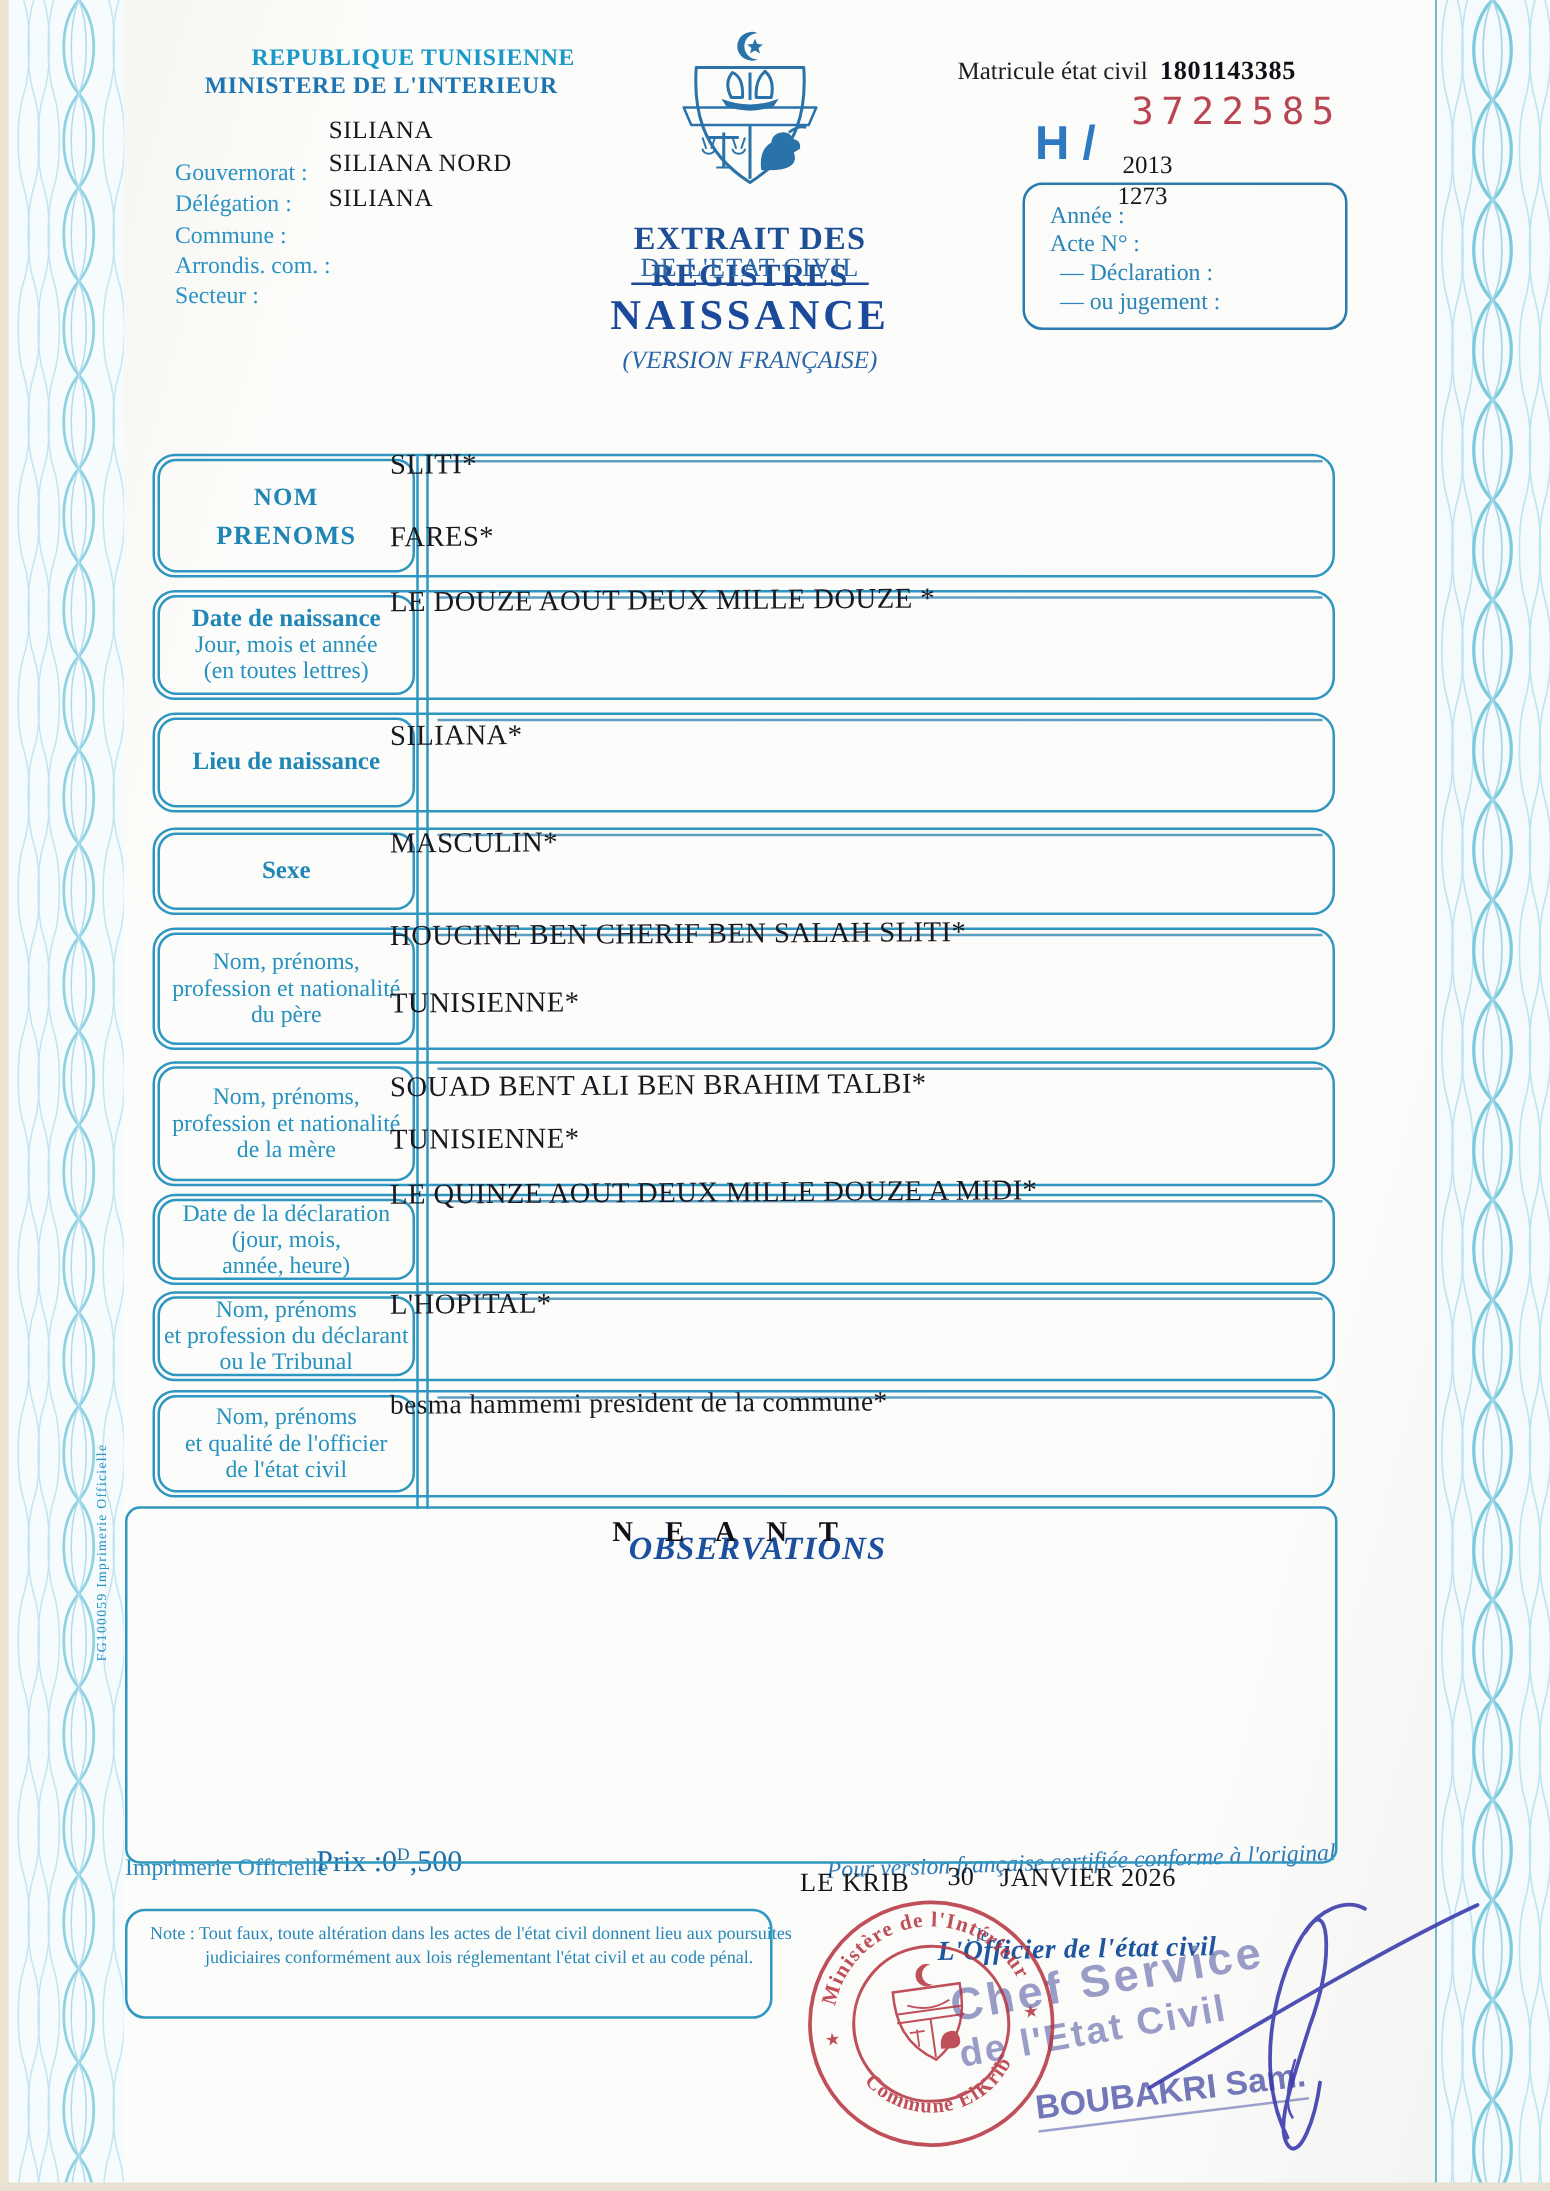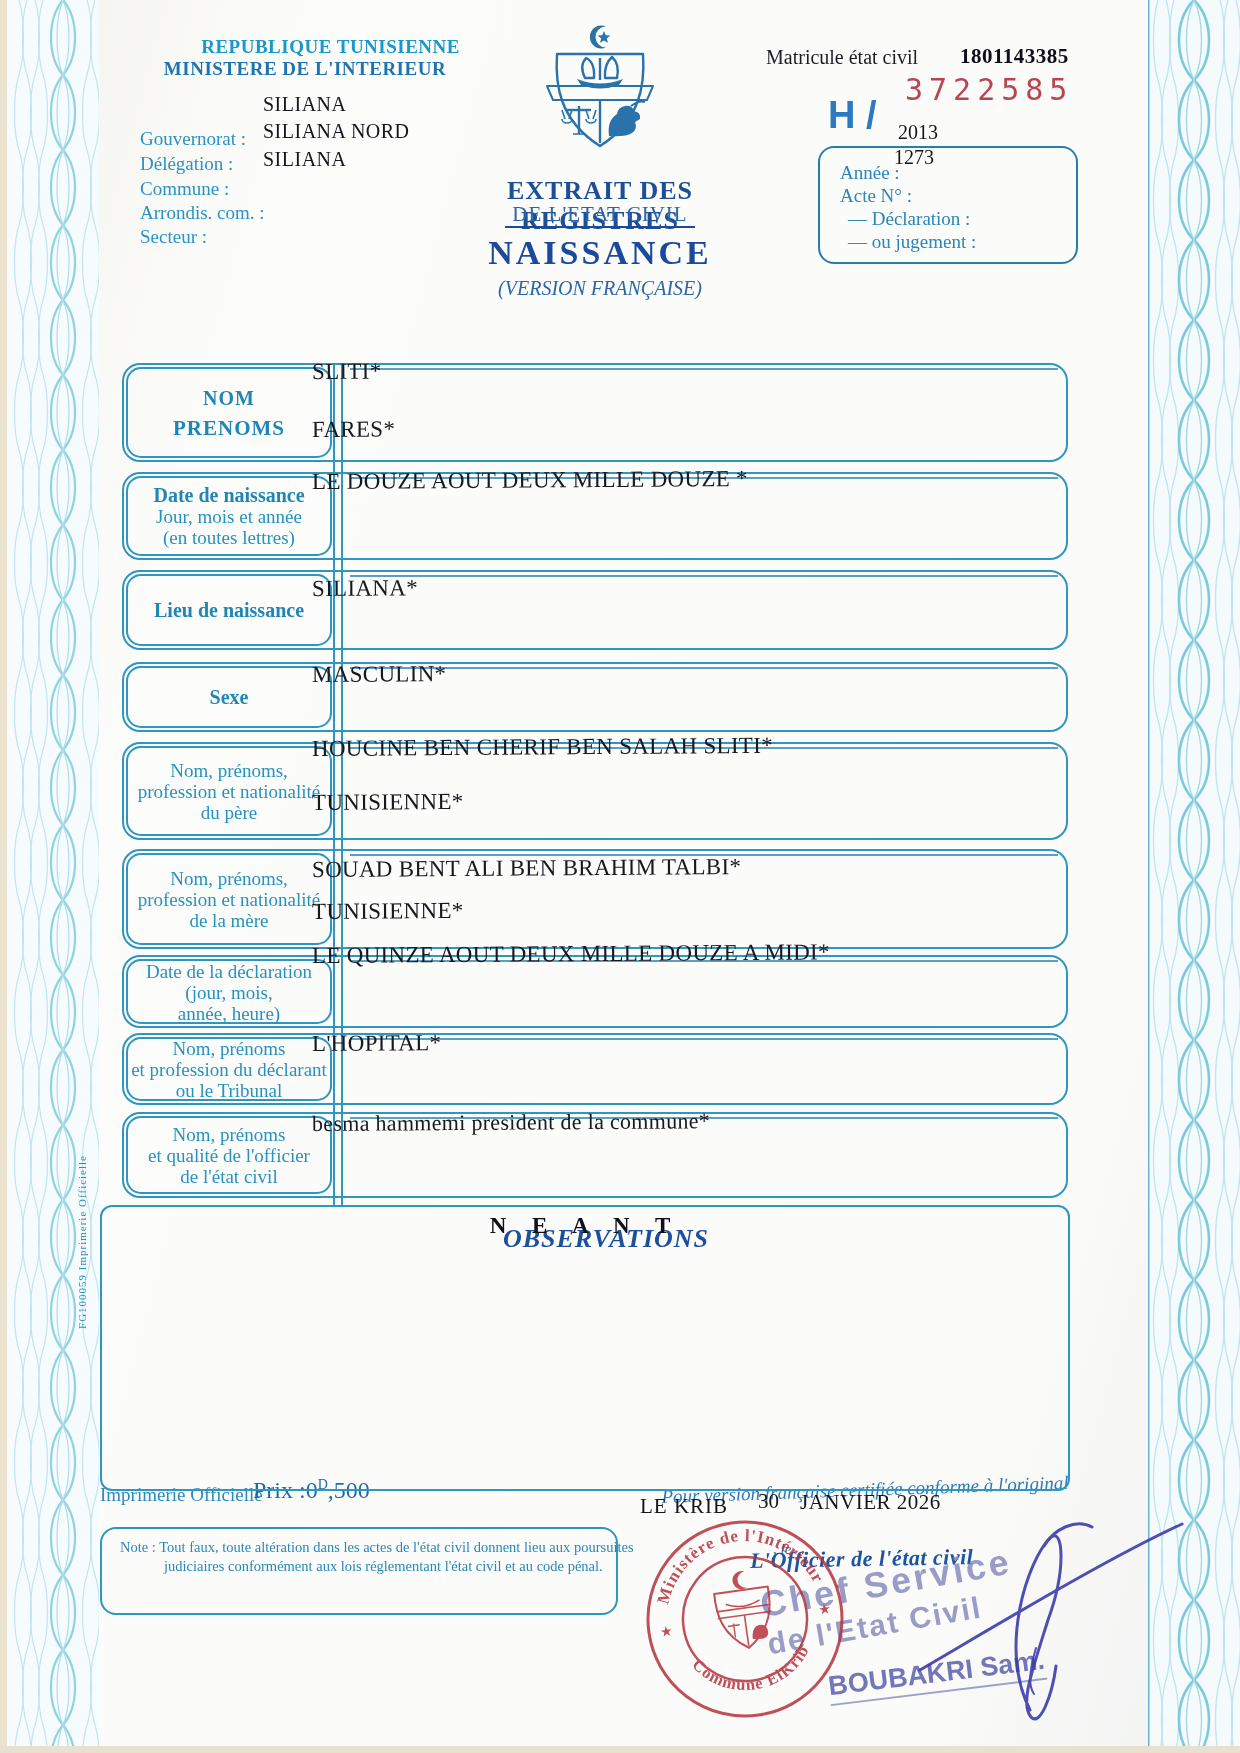--- a/index.html
+++ b/index.html
@@ -15,21 +15,21 @@
   .ministry{left:140px;top:58px;width:330px;text-align:center;font-weight:bold;font-size:19px;color:#1e74b0;letter-spacing:.5px;}
   .admin-label{left:140px;font-size:19px;color:#2a93c4;}
   .admin-value{left:263px;font-size:20px;color:#15151d;letter-spacing:.5px;white-space:nowrap;}
   .emblem{left:535px;top:22px;}
   .title1{left:425px;top:176px;width:350px;text-align:center;font-weight:bold;font-size:26px;color:#1d4e96;letter-spacing:1px;}
   .title2{left:430px;top:202px;width:340px;text-align:center;font-size:21px;color:#2b66a8;letter-spacing:1px;}
   .title2u{left:505px;top:226px;width:190px;height:2px;background:#1b4a9c;}
   .title3{left:430px;top:234px;width:340px;text-align:center;font-weight:bold;font-size:34px;color:#1b4a9c;letter-spacing:3px;}
   .title4{left:430px;top:277px;width:340px;text-align:center;font-style:italic;font-size:20px;color:#2b66a8;}
   .matric-label{left:766px;top:46px;font-size:20px;color:#1c1c24;}
-  .matric-value{left:928px;top:44px;font-size:21px;font-weight:bold;color:#0f0f18;letter-spacing:.5px;margin-left:32px;}
+  .matric-value{left:928px;top:44px;font-size:21px;font-weight:bold;color:#0f0f18;letter-spacing:.5px;}
   .serial{left:905px;top:72px;font-family:"DejaVu Sans Mono",monospace;font-size:30px;color:#b23240;letter-spacing:6px;opacity:.9;}
   .hmark{left:828px;top:94px;font-family:"Liberation Sans",sans-serif;font-weight:bold;font-size:38px;color:#2e7ac2;}
   .regyear{left:898px;top:121px;font-size:20px;color:#15151d;}
   .actebox{left:818px;top:146px;width:260px;height:118px;border:2.5px solid #2a7cae;border-radius:16px;box-sizing:border-box;}
   .acteline{position:absolute;font-size:19px;color:#2a86b8;white-space:nowrap;}
   .actenum{left:894px;top:146px;font-size:20px;color:#15151d;}
   
   .vl{width:2px;background:#2e96c0;top:365px;height:842px;z-index:0;}
   .row{position:absolute;left:122px;width:946px;border:2px solid #2e96c0;border-radius:18px;box-sizing:border-box;z-index:1;}
   .lblbox{position:absolute;left:2px;top:2px;height:calc(100% - 4px);width:206px;border:2px solid #2e96c0;border-radius:15px;box-sizing:border-box;}

